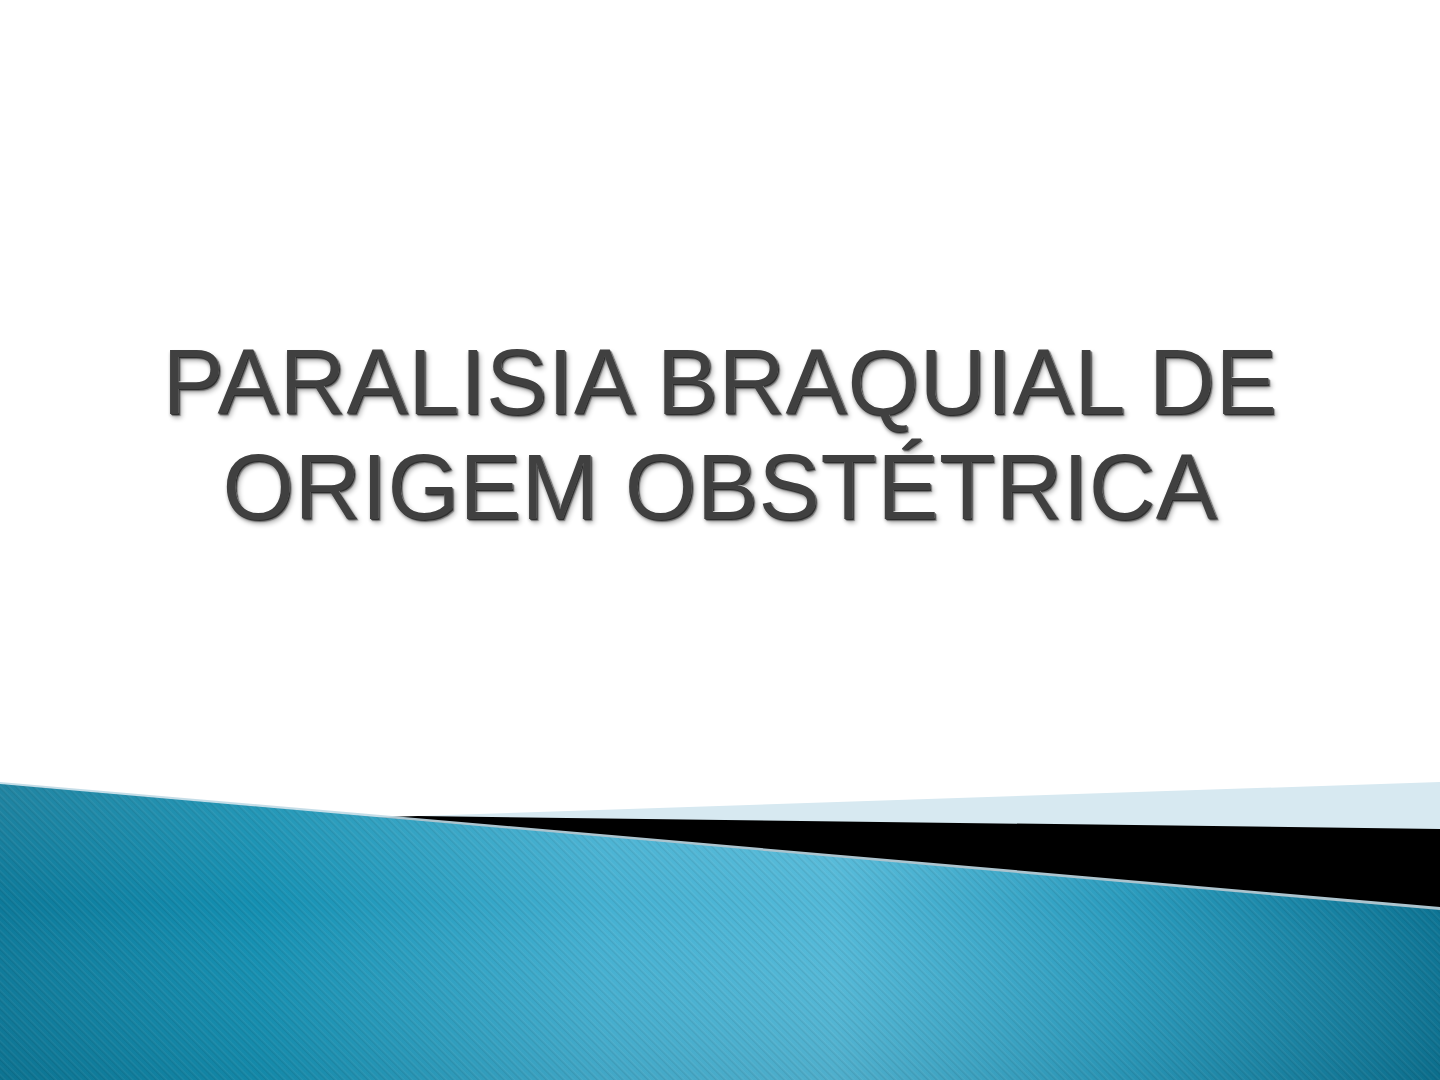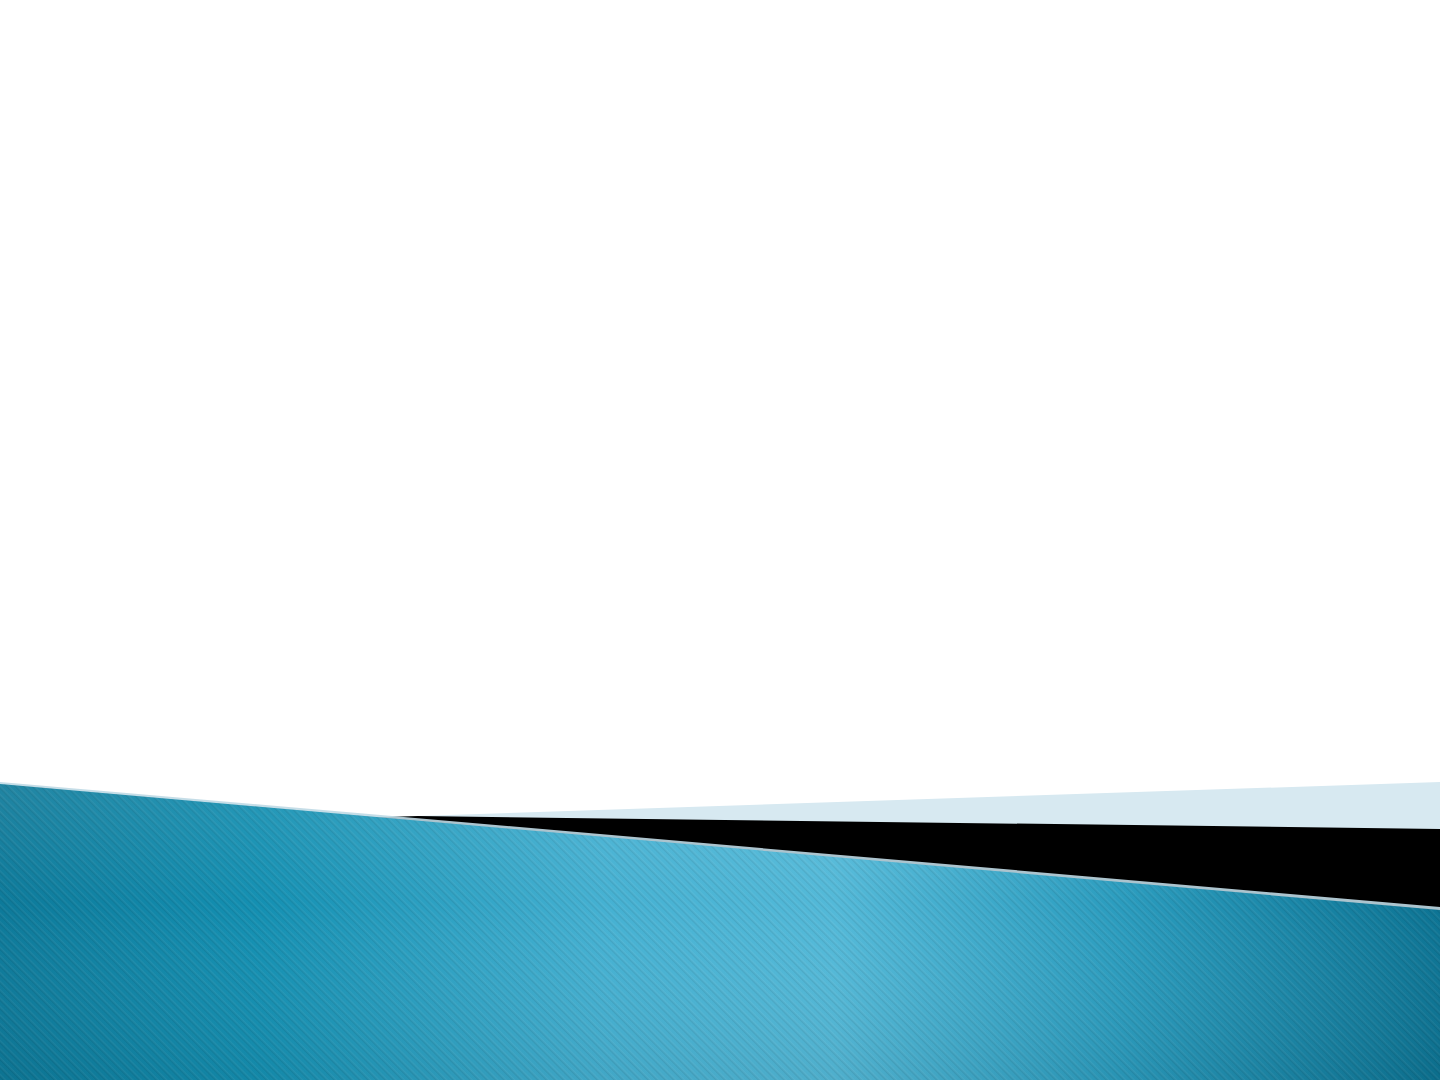--- a/index.html
+++ b/index.html
@@ -96,15 +96,17 @@
 
       <g clip-path="url(#tealClip)">
         <rect x="0" y="760" width="1440" height="320" fill="url(#tealGrad)"></rect>
         <rect x="0" y="760" width="1440" height="320" fill="url(#diagStripes)"></rect>
         <rect x="0" y="760" width="1440" height="320" fill="url(#tealGradV)"></rect>
       </g>
     </svg>
   </div>
 
   <div class="title-block">
+    <span class="title-line">PARALISIA BRAQUIAL DE</span>
+    <span class="title-line">ORIGEM OBSTÉTRICA</span>
   </div>
 
 </div>
 
 </body></html>

